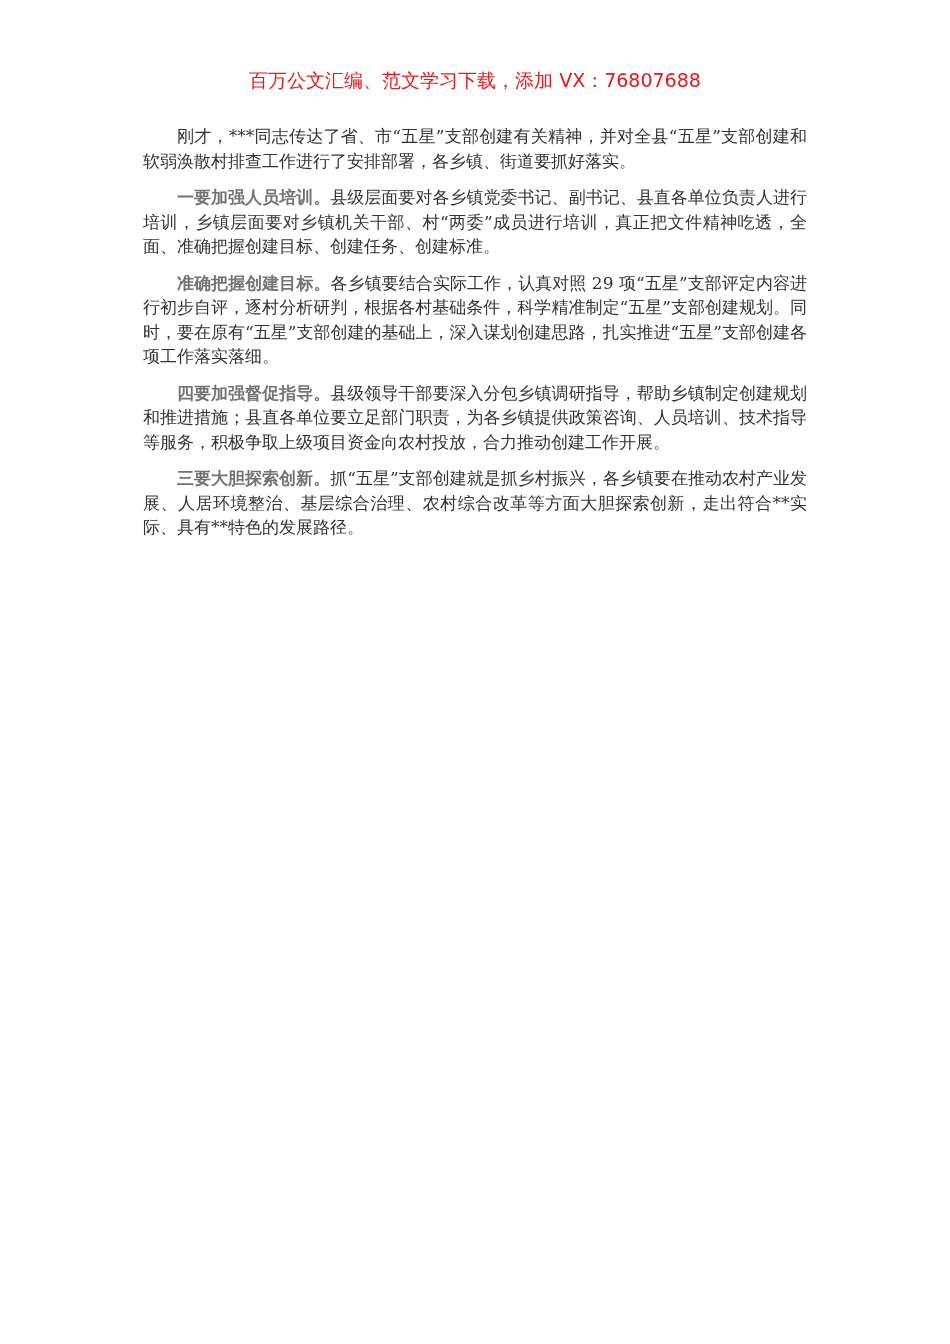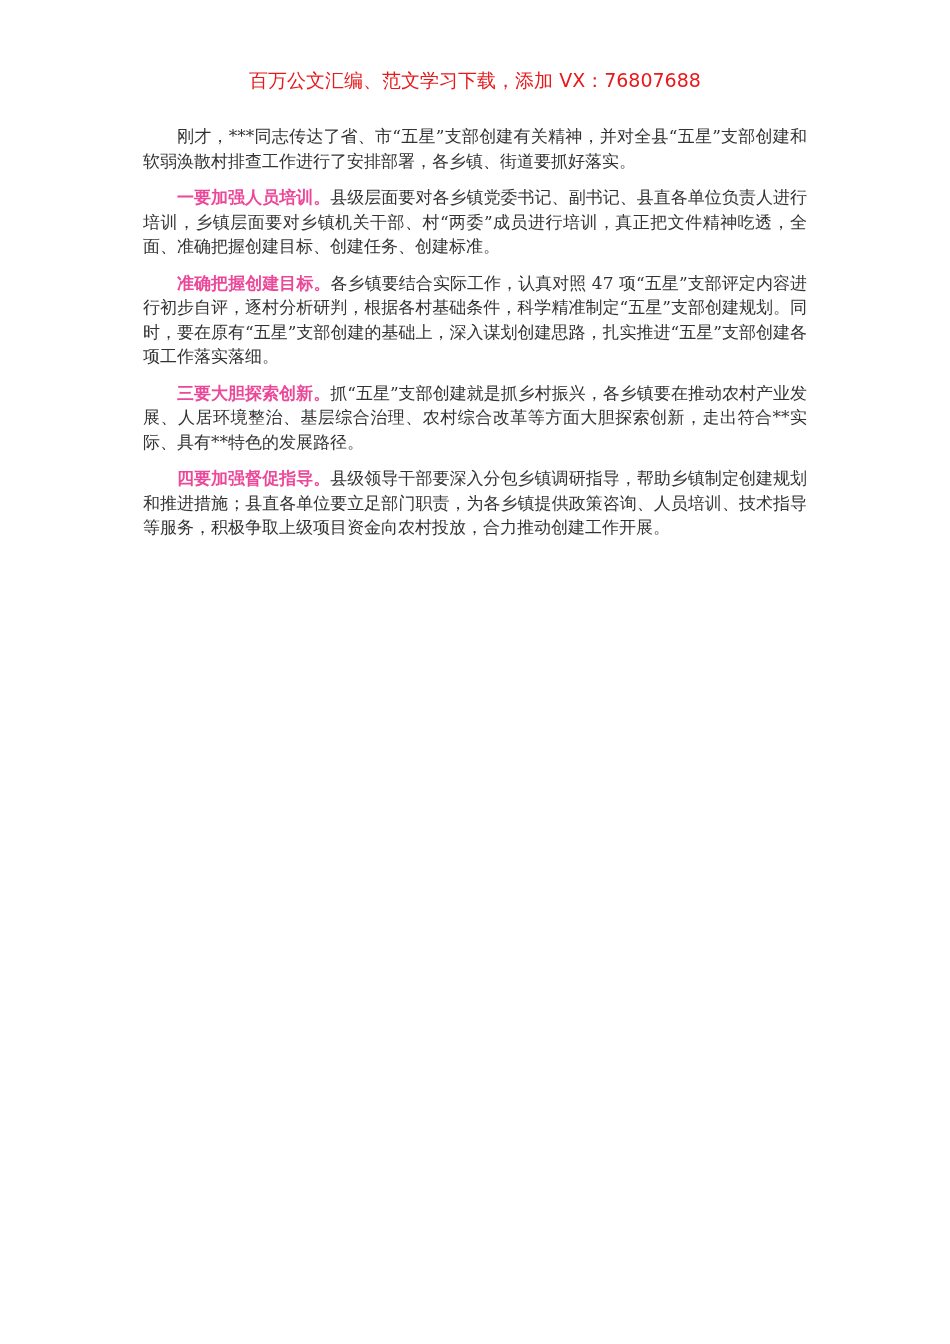--- a/index.html
+++ b/index.html
@@ -52,38 +52,38 @@
       line-height: 24.5px;
       margin: 0 16px 12px 0;
       text-indent: 2em;
       text-align: justify;
       color: #333333;
       word-break: break-all;
     }
     .para .lead {
       font-weight: bold;
       font-family: "DejaVu Sans", "Liberation Sans", sans-serif;
-      color: #ec4899;
+      color: #737373;
     }
   </style>
 </head>
 <body>
 
 <div class="page">
 
   <div class="banner">百万公文汇编、范文学习下载，添加 VX：76807688</div>
 
   <div class="content">
 
     <p class="para"><span class="lead"></span><span>刚才，***同志传达了省、市“五星”支部创建有关精神，并对全县“五星”支部创建和软弱涣散村排查工作进行了安排部署，各乡镇、街道要抓好落实。</span></p>
 
 
     <p class="para"><span class="lead">一要加强人员培训。</span><span>县级层面要对各乡镇党委书记、副书记、县直各单位负责人进行培训，乡镇层面要对乡镇机关干部、村“两委”成员进行培训，真正把文件精神吃透，全面、准确把握创建目标、创建任务、创建标准。</span></p>
 
-    <p class="para"><span class="lead">准确把握创建目标。</span><span>各乡镇要结合实际工作，认真对照 47 项“五星”支部评定内容进行初步自评，逐村分析研判，根据各村基础条件，科学精准制定“五星”支部创建规划。同时，要在原有“五星”支部创建的基础上，深入谋划创建思路，扎实推进“五星”支部创建各项工作落实落细。</span></p>
+    <p class="para"><span class="lead">准确把握创建目标。</span><span>各乡镇要结合实际工作，认真对照 29 项“五星”支部评定内容进行初步自评，逐村分析研判，根据各村基础条件，科学精准制定“五星”支部创建规划。同时，要在原有“五星”支部创建的基础上，深入谋划创建思路，扎实推进“五星”支部创建各项工作落实落细。</span></p>
+
+    <p class="para"><span class="lead">四要加强督促指导。</span><span>县级领导干部要深入分包乡镇调研指导，帮助乡镇制定创建规划和推进措施；县直各单位要立足部门职责，为各乡镇提供政策咨询、人员培训、技术指导等服务，积极争取上级项目资金向农村投放，合力推动创建工作开展。</span></p>
 
     <p class="para"><span class="lead">三要大胆探索创新。</span><span>抓“五星”支部创建就是抓乡村振兴，各乡镇要在推动农村产业发展、人居环境整治、基层综合治理、农村综合改革等方面大胆探索创新，走出符合**实际、具有**特色的发展路径。</span></p>
-
-    <p class="para"><span class="lead">四要加强督促指导。</span><span>县级领导干部要深入分包乡镇调研指导，帮助乡镇制定创建规划和推进措施；县直各单位要立足部门职责，为各乡镇提供政策咨询、人员培训、技术指导等服务，积极争取上级项目资金向农村投放，合力推动创建工作开展。</span></p>
 
   </div>
 
 </div>
 
 </body></html>

